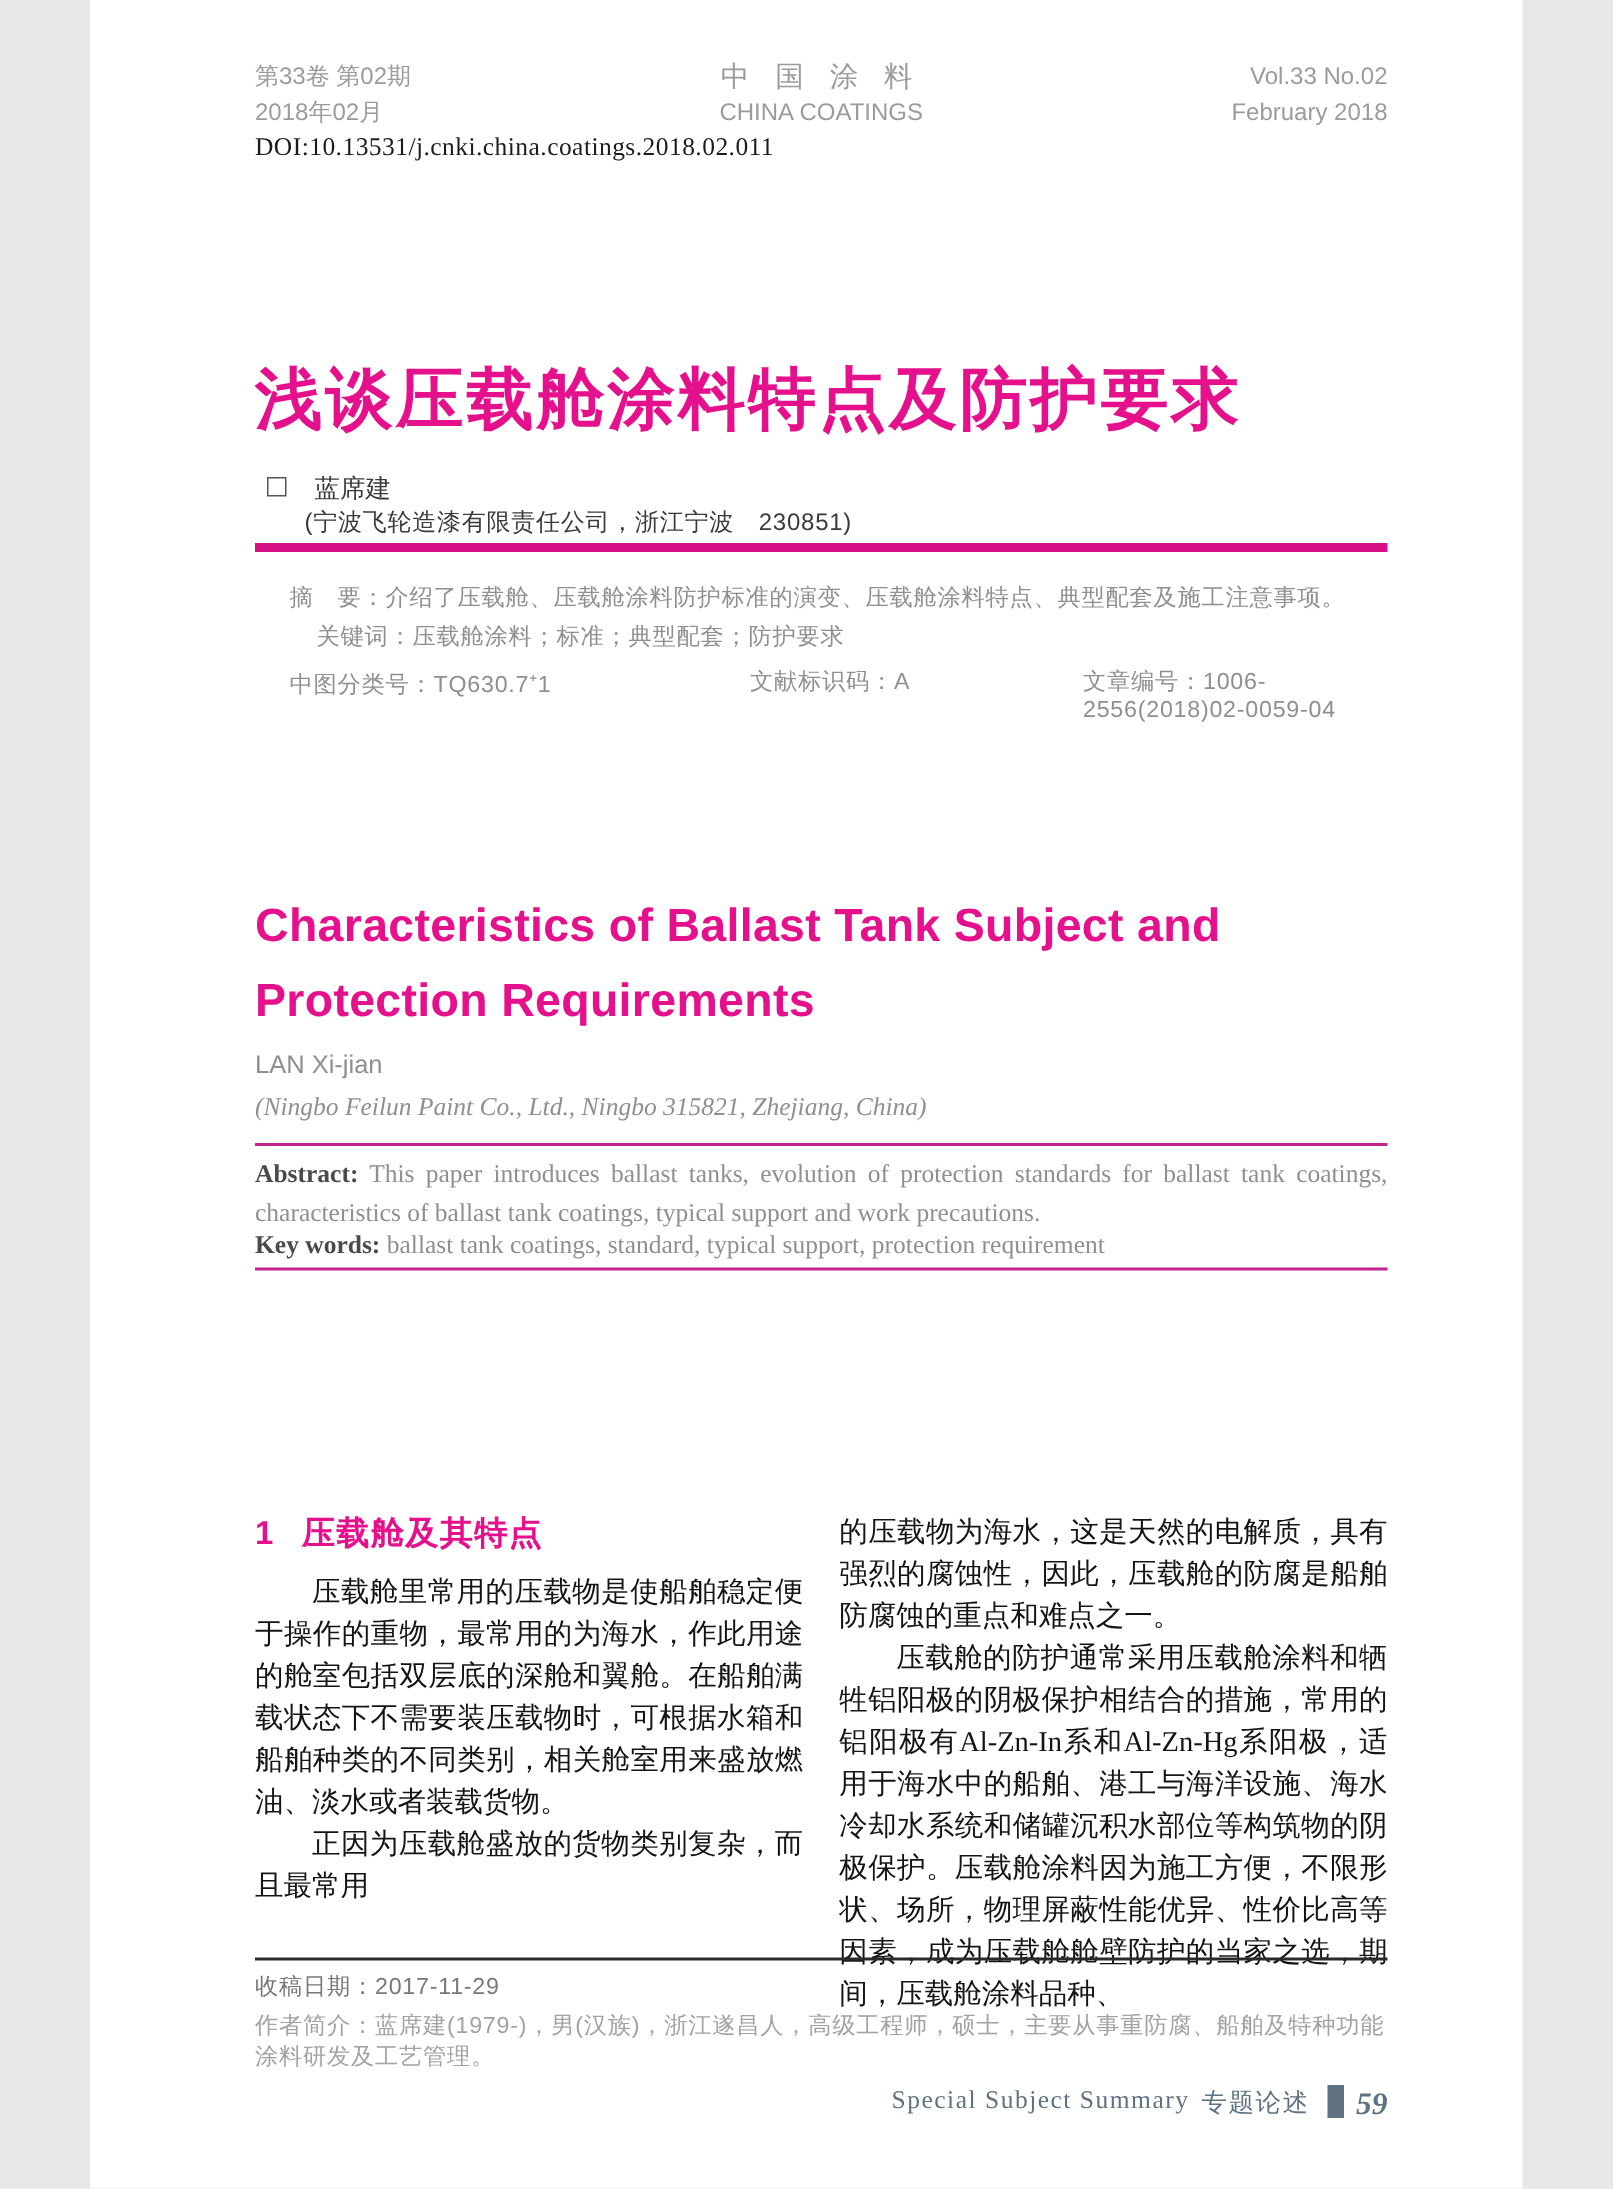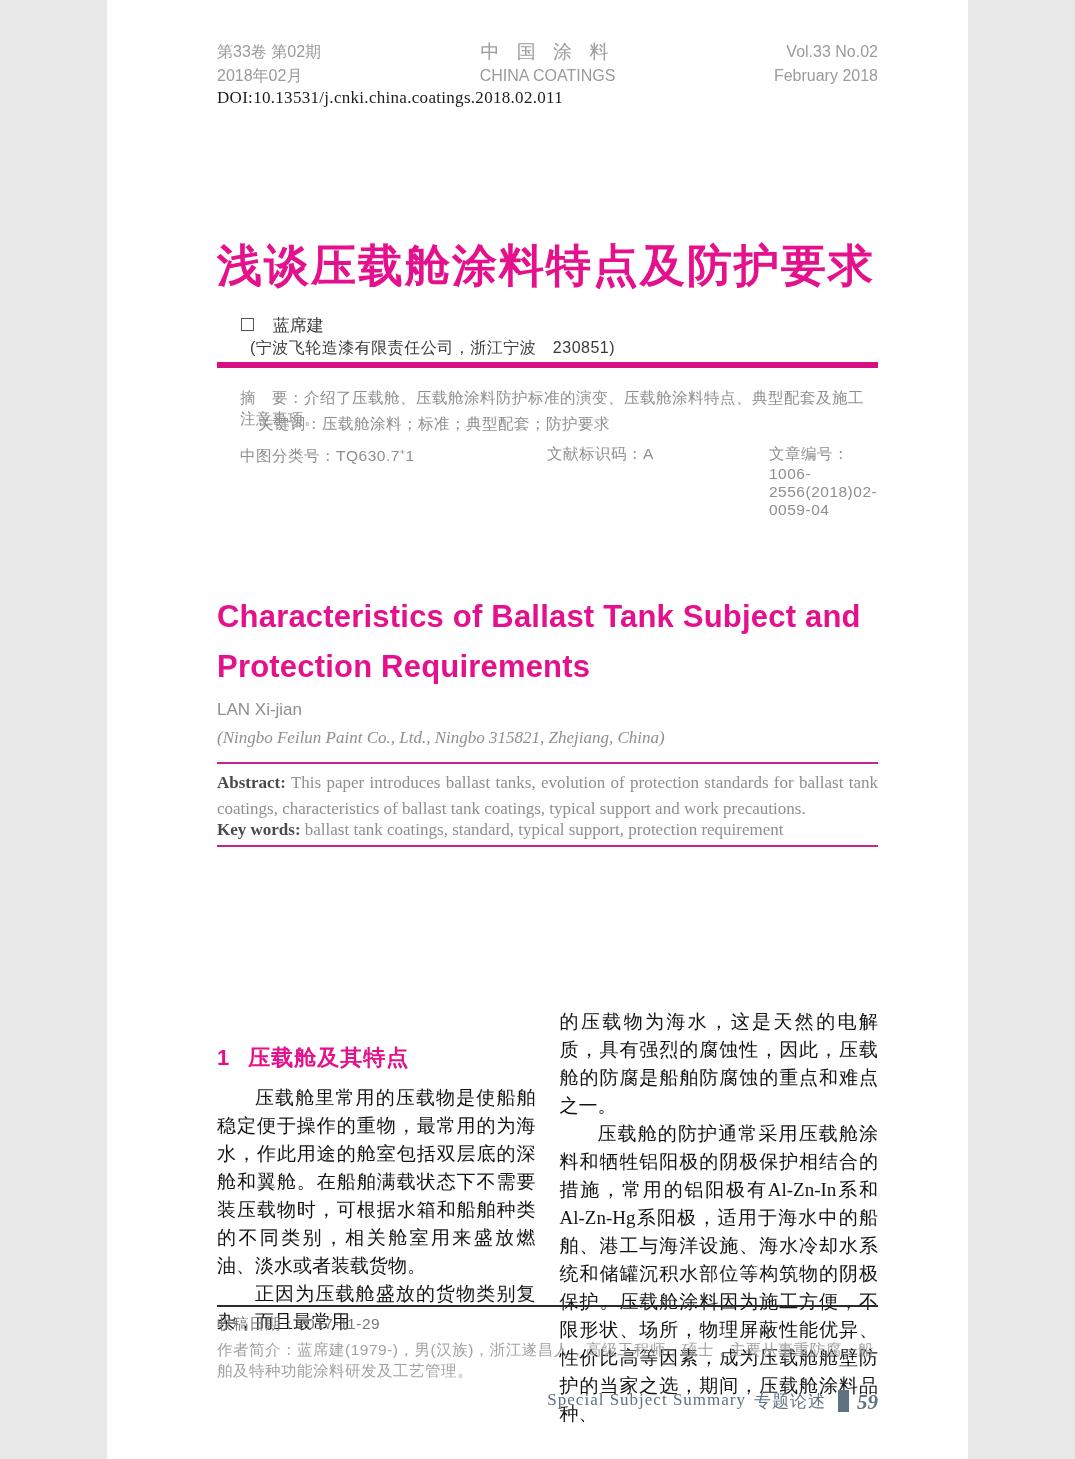--- a/index.html
+++ b/index.html
@@ -1,19 +1,19 @@
 <!DOCTYPE html>
 <html><head>
 <meta charset="utf-8">
 <style>
   * { margin:0; padding:0; box-sizing:border-box; }
   html,body { background:#e8e8e8; }
   .page {
     position:relative;
-    width:861px; height:1459px;
+    width:955px; height:1459px;
     margin:0 auto;
     background:#ffffff;
     overflow:hidden;
     font-family:"Liberation Serif", serif;
   }
   .abs { position:absolute; }
 
   
   .jheader {
     top:40px; left:110px; right:90px;
@@ -32,21 +32,21 @@
   
   .title-cn {
     top:236px; left:110px; right:90px;
     font-family:"Liberation Sans", sans-serif;
     font-weight:bold; font-size:45px; letter-spacing:2px;
     color:#e5118c;
   }
   .author-row {
     top:314px; left:118px;
     font-family:"Liberation Sans", sans-serif;
-    font-size:17px; color:#3a3a3a;margin-left:16px;
+    font-size:17px; color:#3a3a3a;
   }
   .author-row .sq { display:inline-block; width:13px; height:13px; border:1.5px solid #555; margin-right:14px; }
   .affil-cn {
     top:338px; left:143px;
     font-family:"Liberation Sans", sans-serif;
     font-size:16px; color:#3a3a3a; letter-spacing:0.5px;
   }
   .rule-thick { top:362px; left:110px; right:90px; height:6px; background:#d60f85; }
 
   
@@ -88,21 +88,21 @@
 
   
   .body-cols {
     top:1008px; left:110px; right:90px;
     display:flex; gap:24px;
   }
   .col { flex:1; font-size:19px; line-height:28px; color:#141414; text-align:justify; }
   .sec-head {
     font-family:"Liberation Sans", sans-serif;
     font-weight:bold; font-size:22px; color:#e5118c;
-    margin-bottom:12px; letter-spacing:1px;margin-top:36px;
+    margin-bottom:12px; letter-spacing:1px;
   }
   .sec-head .num { margin-right:18px; }
   .col p.indent { text-indent:2em; }
 
   
   .fn-divider { top:1305px; left:110px; right:90px; height:2px; background:#2a2a2a; }
   .fn1 { top:1314px; left:110px; font-family:"Liberation Sans", sans-serif; font-size:15.5px; color:#787878; letter-spacing:0.5px; }
   .fn2 { top:1340px; left:110px; right:90px; font-family:"Liberation Sans", sans-serif; font-size:15.5px; color:#a2a2a2; letter-spacing:0.5px; }
 
   

